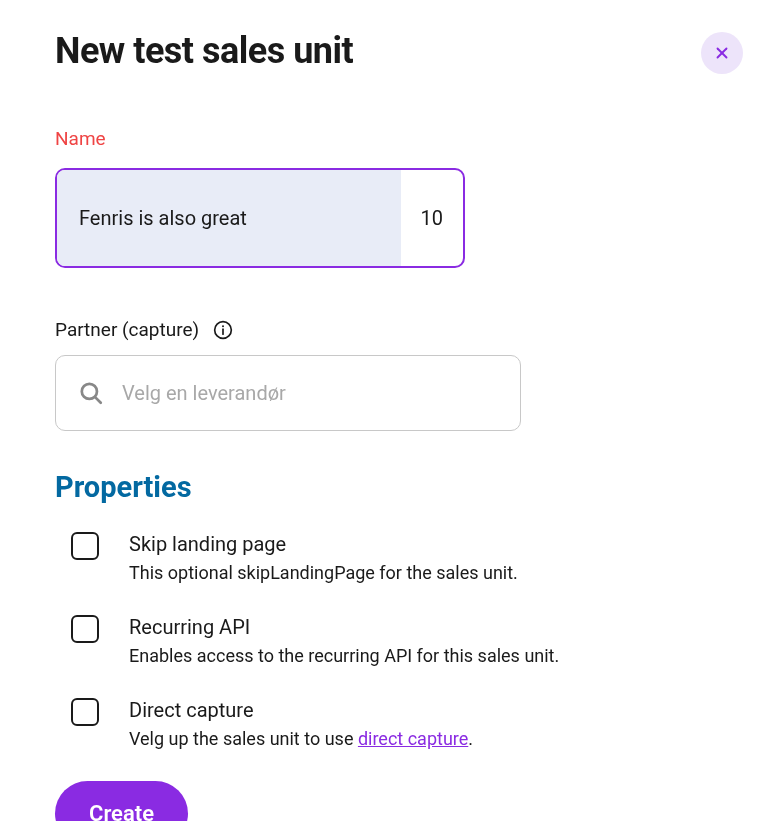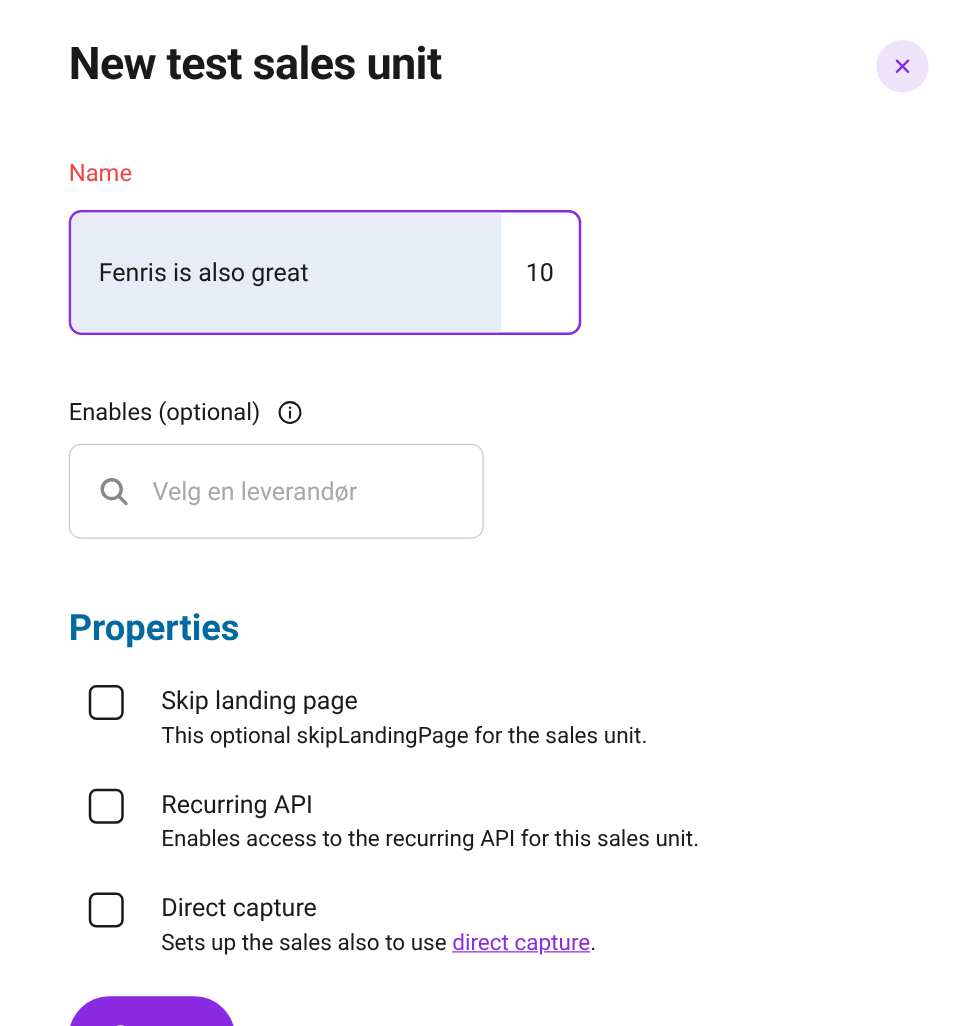--- a/index.html
+++ b/index.html
@@ -92,29 +92,29 @@
     }
     .partner-label-text {
       font-size: 19px;
       color: #1a1a1a;
     }
     .info-icon-wrap {
       display: flex;
       align-items: center;
     }
     .partner-field {
-      width: 332px;
+      width: 466px;
       height: 76px;
       border: 1px solid #c8c8c8;
       border-radius: 10px;
       display: flex;
       align-items: center;
       padding: 0 22px;
       gap: 18px;
-      margin-bottom: 55px;
+      margin-bottom: 39px;
       cursor: pointer;
     }
     .partner-placeholder {
       font-size: 20px;
       color: #a8a8a8;
     }
     .section-title {
       font-size: 29px;
       font-weight: 700;
       color: #0369a1;
@@ -181,21 +181,21 @@
 
 <div class="field-label">Name</div>
 <div class="name-input-wrapper">
   <div class="name-input-container">
     <input type="text" class="name-input" value="Fenris is also great" style="">
     <span class="counter">10</span>
   </div>
 </div>
 
 <div class="partner-label-row">
-  <span class="partner-label-text">Enables (optional)</span>
+  <span class="partner-label-text">Partner (capture)</span>
   <span class="info-icon-wrap">
     <svg width="20" height="20" viewBox="0 0 24 24" fill="none" stroke="#1a1a1a" stroke-width="2">
       <circle cx="12" cy="12" r="10"></circle>
       <line x1="12" y1="11" x2="12" y2="17" stroke-linecap="round"></line>
       <circle cx="12" cy="7.5" r="1.2" fill="#1a1a1a" stroke="none"></circle>
     </svg>
   </span>
 </div>
 <div class="partner-field">
   <svg width="26" height="26" viewBox="0 0 24 24" fill="none" stroke="#888888" stroke-width="2.5" stroke-linecap="round">
@@ -220,20 +220,20 @@
   <div class="checkbox-content">
     <div class="checkbox-title">Recurring API</div>
     <div class="checkbox-desc">Enables access to the recurring API for this sales unit.</div>
   </div>
 </div>
 
 <div class="checkbox-row">
   <div class="checkbox"></div>
   <div class="checkbox-content">
     <div class="checkbox-title">Direct capture</div>
-    <div class="checkbox-desc"><span>Sets up the sales also to use </span><a class="link">direct capture</a><span>.</span></div>
+    <div class="checkbox-desc"><span>Velg up the sales unit to use </span><a class="link">direct capture</a><span>.</span></div>
   </div>
 </div>
 
 <button class="create-btn">Create</button>
 
 
 
 
 </body></html>

